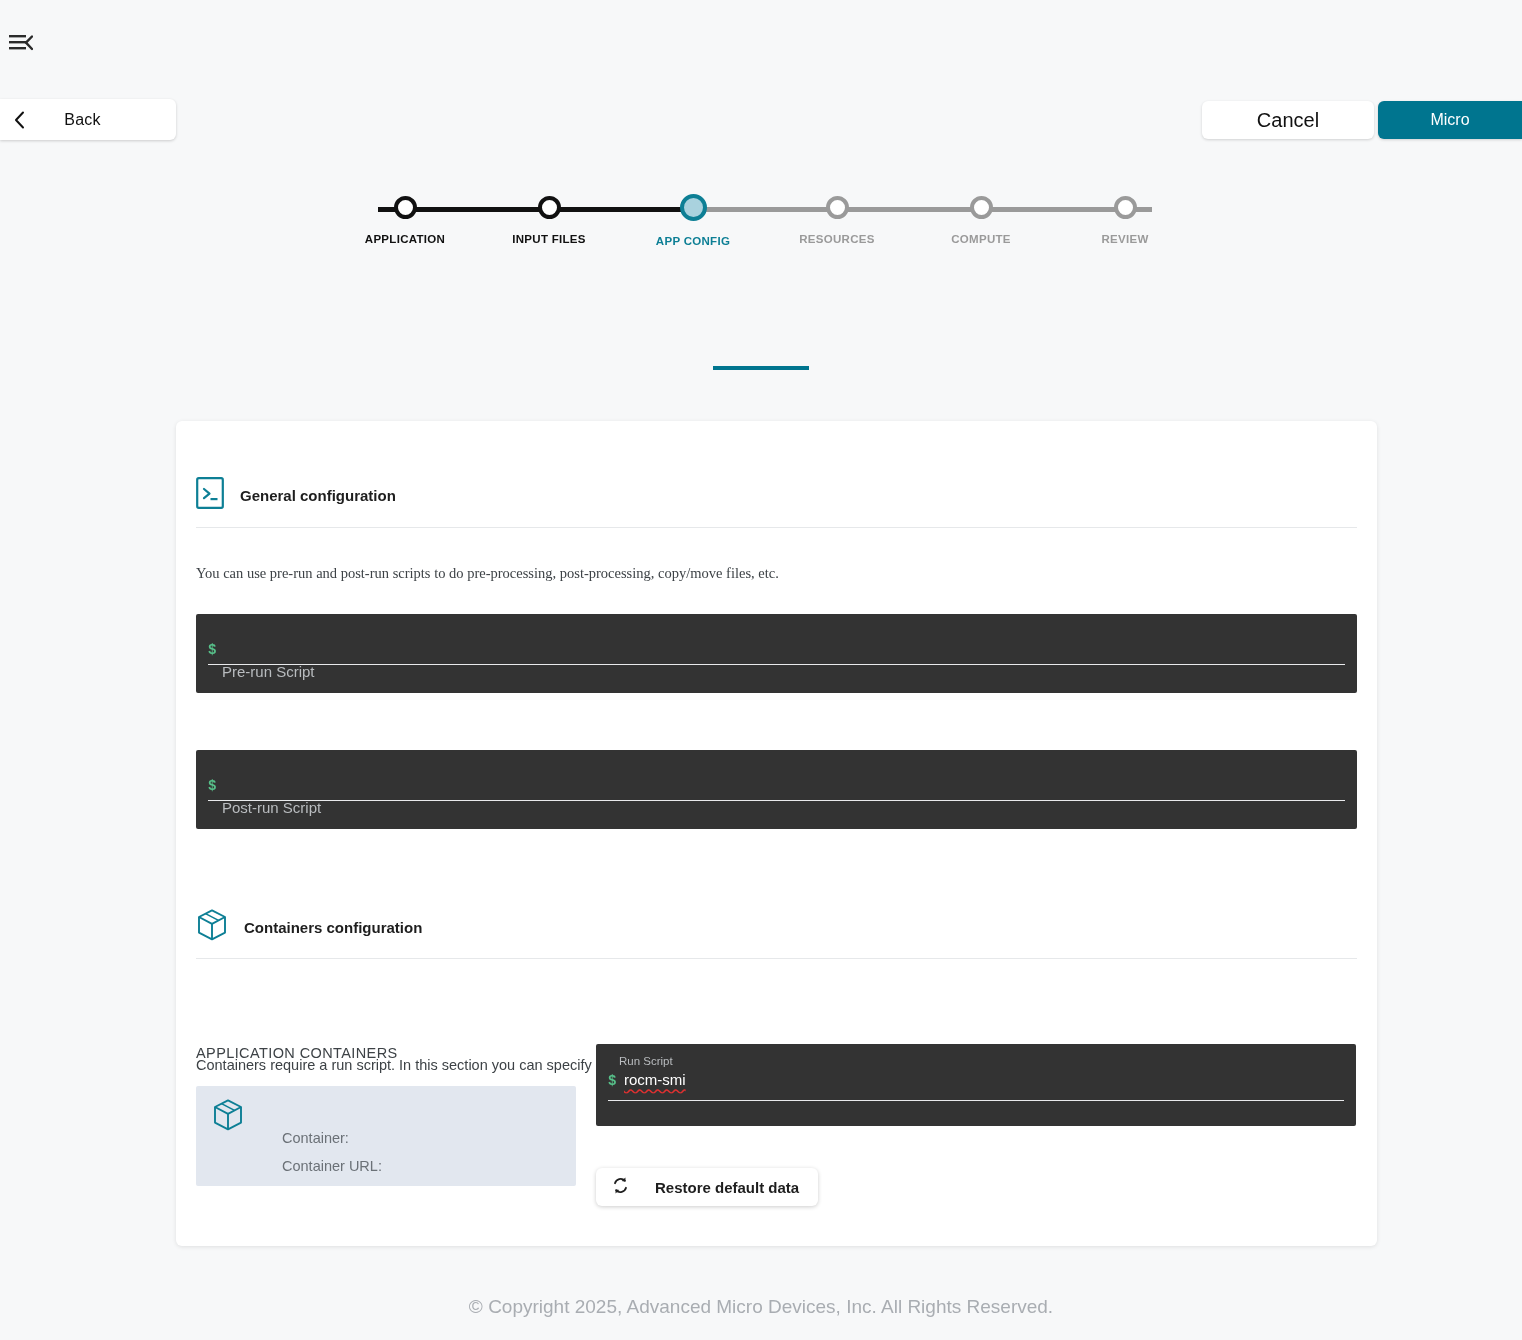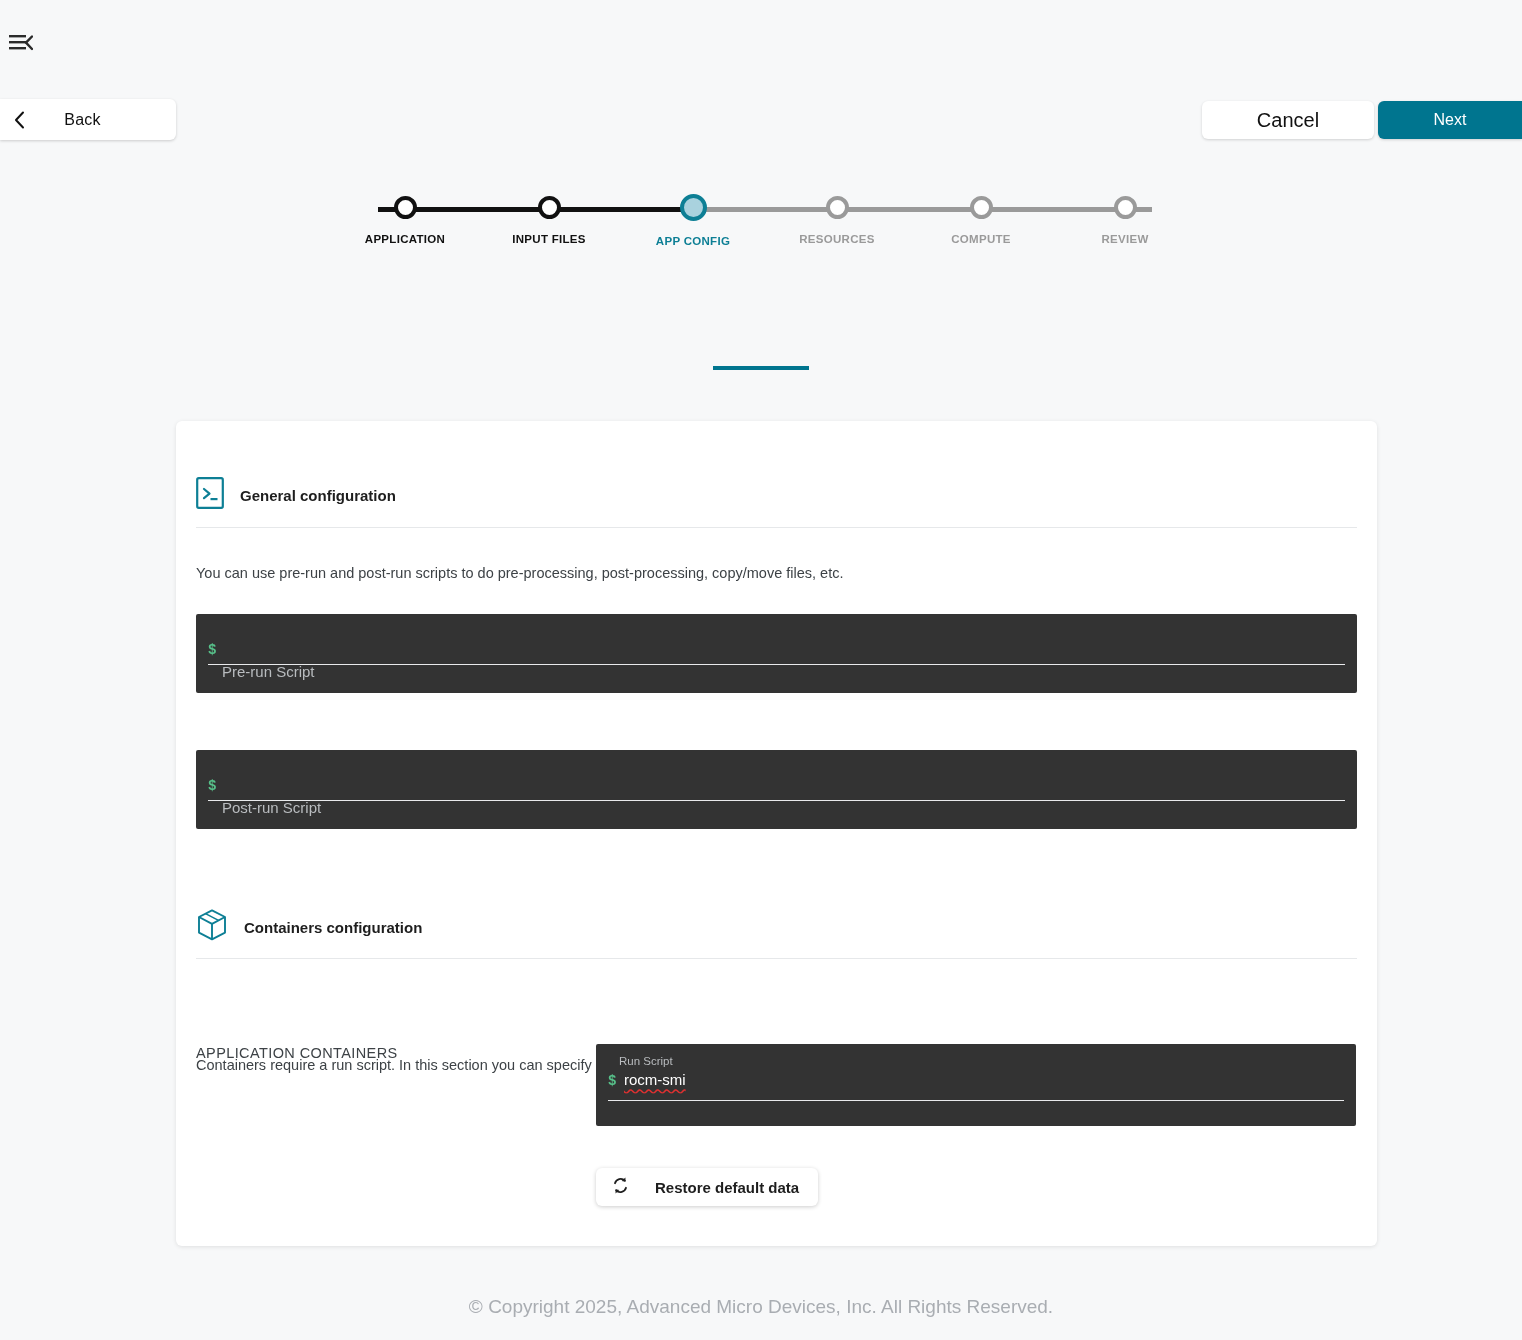--- a/index.html
+++ b/index.html
@@ -245,21 +245,21 @@
   <button class="btn-back">
     <span class="chev">
       <svg width="11" height="18" viewBox="0 0 11 18" aria-hidden="true">
         <path d="M9 1.5 L2 9 L9 16.5" stroke="#111" stroke-width="2" fill="none" stroke-linecap="round" stroke-linejoin="round"></path>
       </svg>
     </span>
     <span class="lbl">Back</span>
   </button>
 
   <button class="btn-cancel">Cancel</button>
-  <button class="btn-next">Next</button>
+  <button class="btn-next">Micro</button>
 
   <div class="stepper">
     <div class="stepper-track">
       <div class="seg done"></div>
       <div class="seg done"></div>
       <div class="seg todo"></div>
       <div class="seg todo"></div>
       <div class="seg todo"></div>
     </div>
     <div class="steps">
@@ -299,21 +299,21 @@
         <svg width="28" height="32" viewBox="0 0 28 32" aria-hidden="true">
           <rect x="1.2" y="1.2" width="25.6" height="29.6" rx="1.5" fill="none" stroke="#0d7f95" stroke-width="2.2"></rect>
           <path d="M8 12 L13.5 16.6 L8 21.2" stroke="#0d7f95" stroke-width="2.2" fill="none" stroke-linecap="round" stroke-linejoin="round"></path>
           <rect x="14.5" y="21" width="7" height="2.2" fill="#0d7f95"></rect>
         </svg>
       </span>
       <span class="sec-title">General configuration</span>
     </div>
     <div class="divider" style="top:106px;"></div>
 
-    <div class="body-text" style="left:20px; top:144px;">You can use pre-run and post-run scripts to do pre-processing, post-processing, copy/move files, etc.</div>
+    <div class="body-text" style="left:20px; top:144px;font-family:Liberation Serif, serif;">You can use pre-run and post-run scripts to do pre-processing, post-processing, copy/move files, etc.</div>
 
     <div class="script-box" style="left:20px; top:193px; width:1161px; height:79px;">
       <span class="script-prompt" style="left:12px; top:28px;">$</span>
       <span class="script-placeholder" style="left:26px; top:25px;">Pre-run Script</span>
       <div class="script-underline" style="left:12px; right:12px; top:50px;"></div>
     </div>
 
     <div class="script-box" style="left:20px; top:329px; width:1161px; height:79px;">
       <span class="script-prompt" style="left:12px; top:28px;">$</span>
       <span class="script-placeholder" style="left:26px; top:25px;">Post-run Script</span>
@@ -332,20 +332,32 @@
       <span class="sec-title">Containers configuration</span>
     </div>
     <div class="divider" style="top:537px;"></div>
 
   </div>
 
   <div class="body-text" style="position:absolute; left:196px; top:1057px;">Containers require a run script. In this section you can specify or overwrite it for each of the containers.</div>
 
   <div class="containers-label" style="position:absolute; left:196px; top:1045px;">APPLICATION CONTAINERS</div>
 
+  <div class="container-card">
+    <span class="cbox-icon">
+      <svg width="32" height="34" viewBox="0 0 32 34" aria-hidden="true">
+        <path d="M16 2.4 L29 9 L29 24.6 L16 31.4 L3 24.6 L3 9 Z" fill="none" stroke="#0d7f95" stroke-width="1.9" stroke-linejoin="round"></path>
+        <path d="M3 9 L16 15.8 L29 9" fill="none" stroke="#0d7f95" stroke-width="1.9" stroke-linejoin="round"></path>
+        <path d="M16 15.8 L16 31.4" fill="none" stroke="#0d7f95" stroke-width="1.9"></path>
+        <path d="M9.5 5.6 L22.5 12.4" fill="none" stroke="#0d7f95" stroke-width="1.6"></path>
+      </svg>
+    </span>
+    <span class="cfield" style="top:44px;">Container:</span>
+    <span class="cfield" style="top:72px;">Container URL:</span>
+  </div>
 
   <div class="script-box" style="left:596px; top:1044px; width:760px; height:82px;">
     <span class="script-float-label" style="left:23px; top:11px;">Run Script</span>
     <span class="script-prompt" style="left:12px; top:29px;">$</span>
     <span class="script-value" style="left:28px; top:27px;">rocm-smi</span>
     <div class="script-underline" style="left:12px; right:12px; top:56px;"></div>
   </div>
 
   <button class="btn-restore">
     <span>

